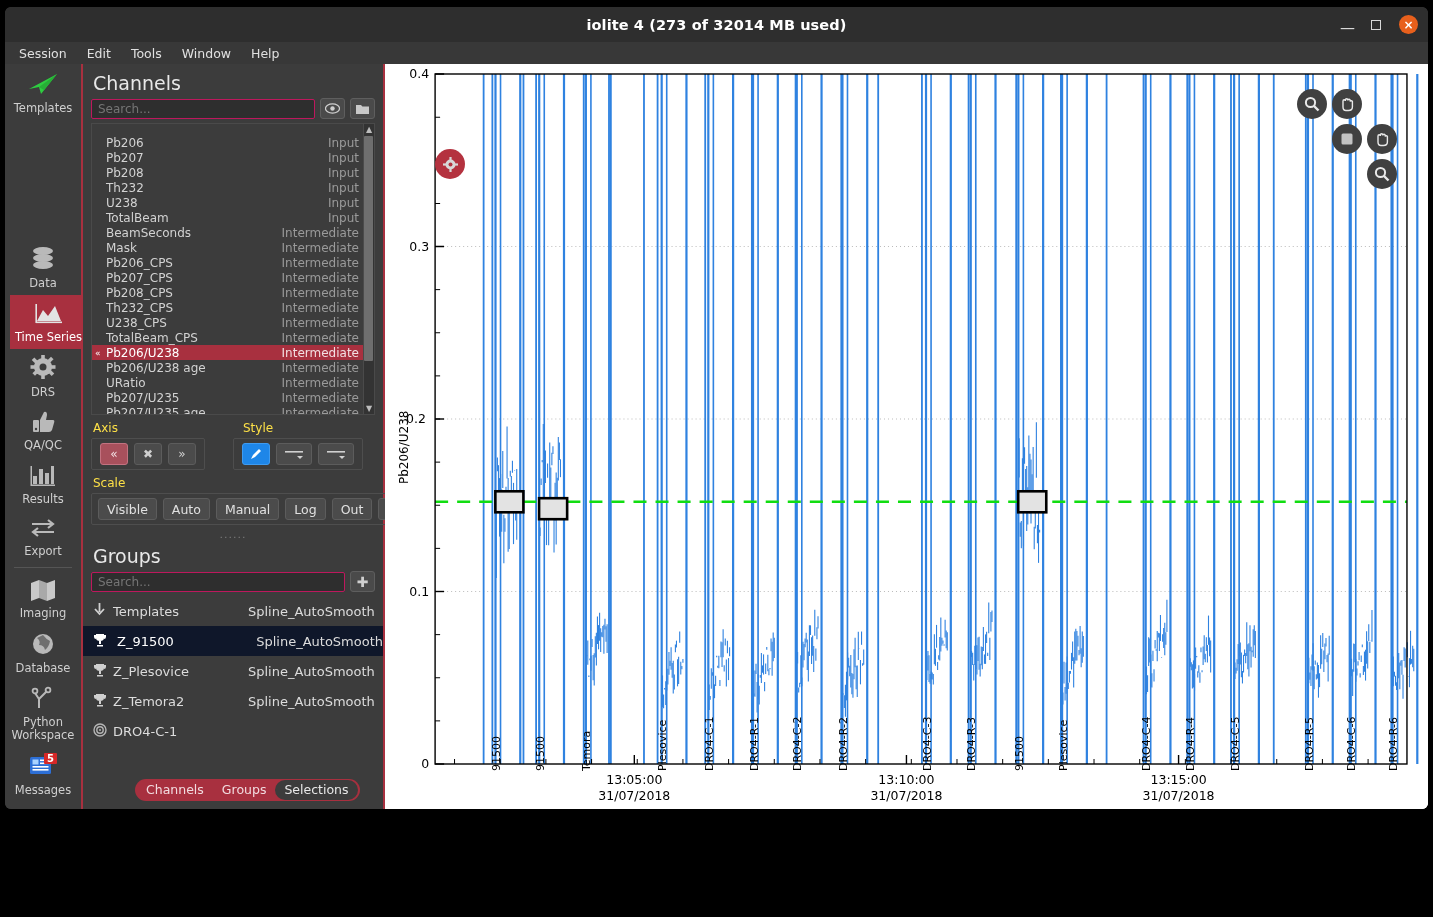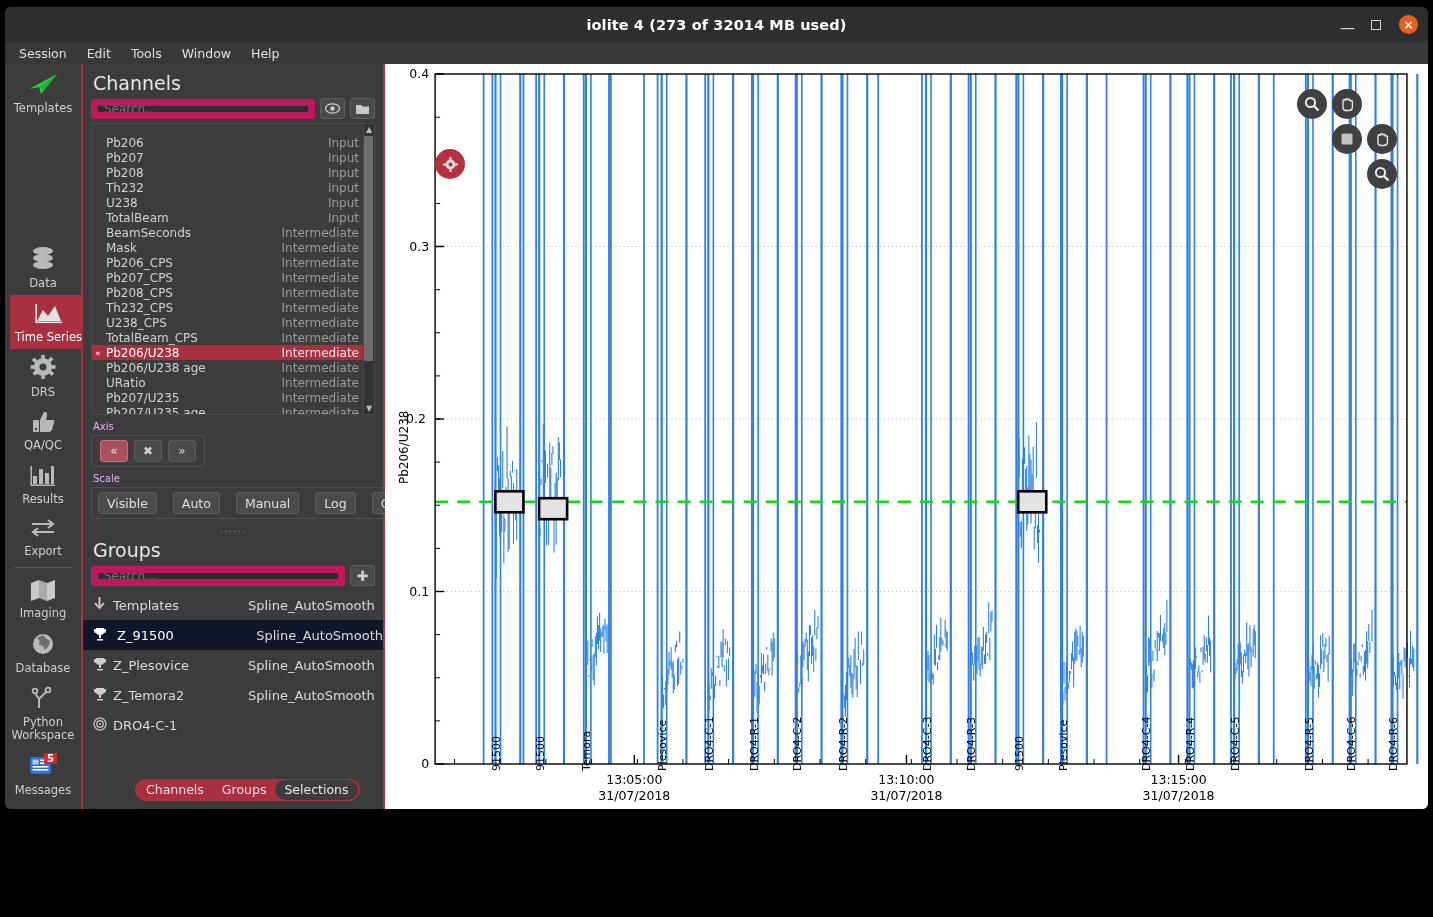--- a/index.html
+++ b/index.html
@@ -71,21 +71,21 @@
   #leftpanel {
     width: 302px; min-width: 302px; background: #3c3c3c;
     border-right: 2px solid #a8303f;
     display: flex; flex-direction: column; position: relative;
   }
   .pnl-title {
     color: #e8e8e8; font-size: 19px; padding: 8px 0 4px 10px; font-weight: normal;
   }
   .searchrow { display: flex; align-items: center; padding: 0 8px 4px 8px; gap: 5px; }
   .searchbox {
-    flex: 1; height: 20px; background: #2e2e2e; border: 7px solid #be185d;
+    flex: 1; height: 20px; background: #2e2e2e; border: 1px solid #be185d;
     border-radius: 2px; color: #999; font-size: 12px;
     padding: 0 6px; outline: none; font-family: inherit;
   }
   .sqbtn {
     width: 25px; height: 21px; background: #4a4a4a; border: 1px solid #5e5e5e;
     border-radius: 3px; display: flex; align-items: center; justify-content: center;
     color: #cfcfcf; font-size: 12px;
   }
   
   #chanlist {
@@ -103,33 +103,33 @@
   .crow .ty { color: #9a9a9a; font-size: 12px; }
   .crow.sel .ty { color: #f3dfe2; }
   .crow .marker { position: absolute; left: 3px; color: #fff; font-size: 9px; }
   .scrollbar {
     width: 11px; background: #333; display: flex; flex-direction: column;
     align-items: center; justify-content: space-between; border-left: 1px solid #4a4a4a;
   }
   .sb-arrow { color: #bdbdbd; font-size: 8px; height: 11px; line-height: 11px; }
   .sb-thumb { position: absolute; right: 1px; top: 12px; width: 9px; height: 225px; background: #6e6e6e; border-radius: 1px; }
   
-  .sec-label { color: #f0abfc; font-size: 10px; padding: 6px 0 3px 10px; }
+  .sec-label { color: #fde047; font-size: 12px; padding: 6px 0 3px 10px; }
   .grp-box {
     border: 1px solid #4e4e4e; border-radius: 2px; display: inline-flex;
     gap: 6px; padding: 4px 8px; align-items: center;
   }
   .tbtn {
     min-width: 28px; height: 22px; background: #4b4b4b; border: 1px solid #5c5c5c;
     border-radius: 3px; color: #d0d0d0; font-size: 12px;
     display: flex; align-items: center; justify-content: center; padding: 0 6px;
   }
   .tbtn.red { background: #a8505c; border-color: #c27280; color: #f3e2e5; }
   .tbtn.blue { background: #1e86e8; border-color: #3f9bf0; color: #fff; }
-  .scalerow { display: flex; gap: 16px; }
+  .scalerow { display: flex; gap: 6px; }
   .sbtn {
     height: 22px; background: #4b4b4b; border: 1px solid #5c5c5c; border-radius: 3px;
     color: #e0e0e0; font-size: 12.5px; padding: 0 8px;
     display: flex; align-items: center; justify-content: center;
   }
   .dots { text-align: center; color: #7a7a7a; font-size: 11px; letter-spacing: 1px; padding: 3px 0 0 0; }
   
   .grow {
     height: 30px; display: flex; align-items: center;
     font-size: 13px; color: #dcdcdc; padding-left: 10px;
@@ -447,20 +447,44 @@
       </div>
 
       <div style="display:flex;">
         <div style="width:150px;">
           <div class="sec-label">Axis</div>
           <div style="padding-left:8px;">
             <div class="grp-box">
               <div class="tbtn red">«</div>
               <div class="tbtn">✖</div>
               <div class="tbtn">»</div>
+            </div>
+          </div>
+        </div>
+        <div style="width:150px;">
+          <div class="sec-label">Style</div>
+          <div>
+            <div class="grp-box">
+              <div class="tbtn blue">
+                <svg width="12" height="12" viewBox="0 0 12 12">
+                    <path d="M1 11 L3 7 L9 1 L11 3 L5 9 Z" fill="#ffffff"></path>
+                  </svg>
+              </div>
+              <div class="tbtn" style="flex-direction:column;gap:1px;">
+                <svg width="22" height="12" viewBox="0 0 22 12">
+                    <rect x="2" y="3" width="18" height="1.6" fill="#d0d0d0"></rect>
+                    <polygon points="14,8 20,8 17,11" fill="#d0d0d0"></polygon>
+                  </svg>
+              </div>
+              <div class="tbtn">
+                <svg width="22" height="12" viewBox="0 0 22 12">
+                    <rect x="2" y="3" width="18" height="1.6" fill="#d0d0d0"></rect>
+                    <polygon points="14,8 20,8 17,11" fill="#d0d0d0"></polygon>
+                  </svg>
+              </div>
             </div>
           </div>
         </div>
       </div>
 
       <div class="sec-label">Scale</div>
       <div style="padding-left:8px;">
         <div class="grp-box" style="padding:4px 6px;">
           <div class="scalerow">
             <div class="sbtn">Visible</div>

